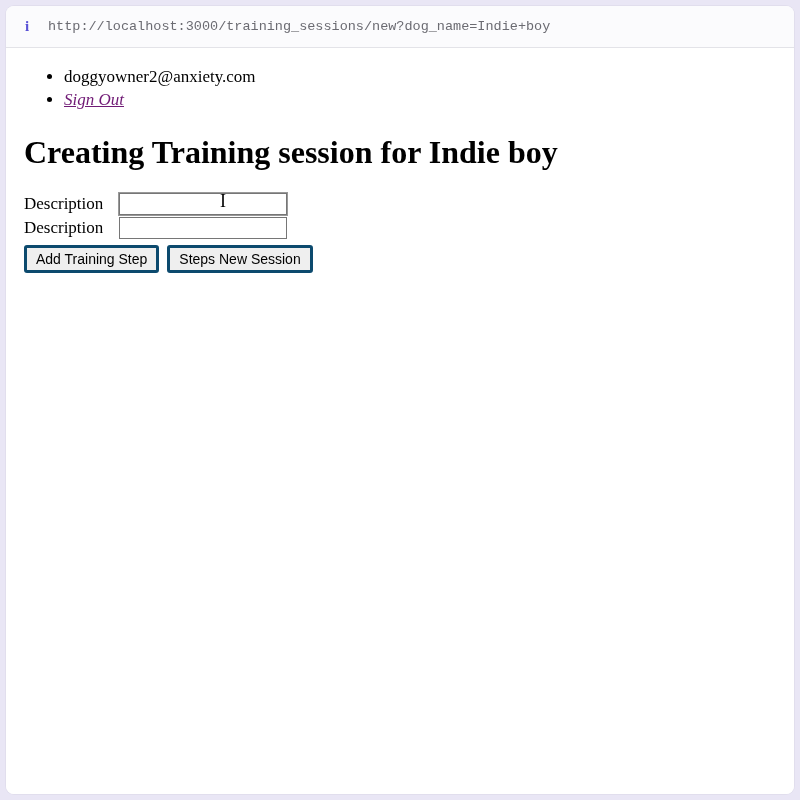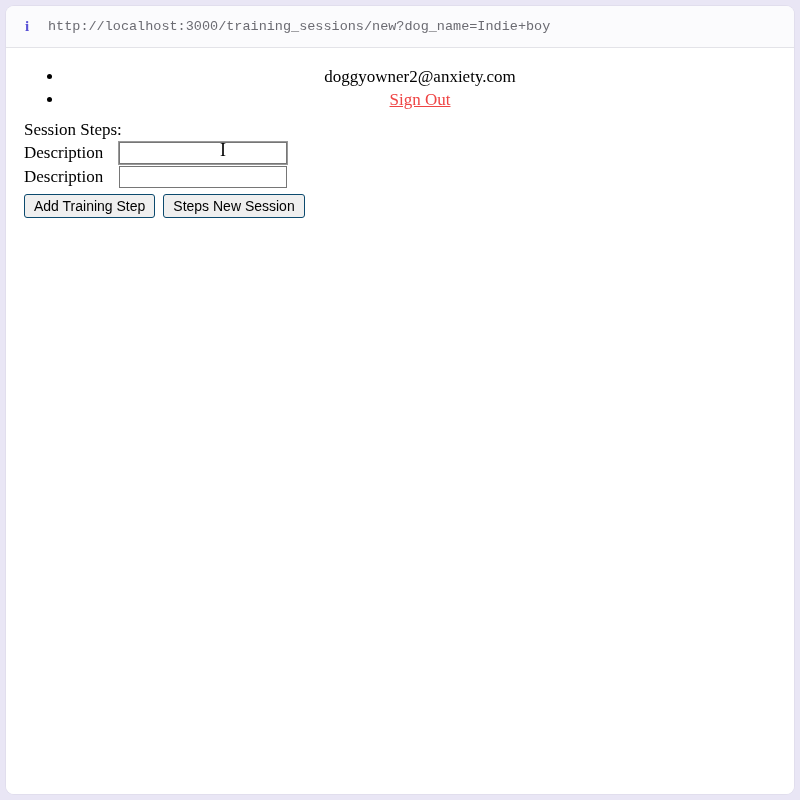--- a/index.html
+++ b/index.html
@@ -49,33 +49,33 @@
       text-align: right;
     }
     .page {
       background: #ffffff;
       height: calc(100% - 42px);
       padding: 10px 18px;
     }
     ul.header-list {
       margin: 8px 0 8px 0;
       padding-left: 40px;
-      text-align: center;
     }
     ul.header-list li {
       font-size: 17px;
       line-height: 1.35;
     }
     .email-text {
       color: #000;
     }
     .signout-link {
-      color: #ef4444;
+      color: #701a75;
       text-decoration: underline;
       cursor: pointer;
+      font-style: italic;
     }
     h1.page-title {
       font-size: 32px;
       font-weight: bold;
       margin: 22px 0 22px 0;
       color: #000;
     }
     .form-area {
       font-size: 17px;
       color: #000;
@@ -108,21 +108,21 @@
     .button-row {
       margin-top: 6px;
       display: flex;
       gap: 8px;
     }
     button.form-btn {
       font-family: Arial, Helvetica, sans-serif;
       font-size: 14px;
       padding: 3px 9px;
       background: #efefef;
-      border: 1px solid #0c4a6e;
+      border: 3px solid #0c4a6e;
       border-radius: 3px;
       cursor: pointer;
       color: #000;
     }
     .text-cursor {
       position: absolute;
       pointer-events: none;
       font-size: 18px;
       color: #000;
       font-family: serif;
@@ -140,23 +140,23 @@
   <div class="page">
     <ul class="header-list">
       <li>
         <span class="email-text">doggyowner2@anxiety.com</span>
       </li>
       <li>
         <a class="signout-link">Sign Out</a>
       </li>
     </ul>
 
+    <h1 class="page-title">Creating Training session for Indie boy</h1>
 
     <div class="form-area">
-      <span class="session-steps-label">Session Steps:</span>
 
       <div class="step-row" style="position:relative;">
         <span class="step-label">Description</span>
         <input type="text" class="step-input focused" value="" style="">
         <span class="text-cursor" style="left:196px; top:-2px;">I</span>
       </div>
 
       <div class="step-row">
         <span class="step-label">Description</span>
         <input type="text" class="step-input" value="" style="">

